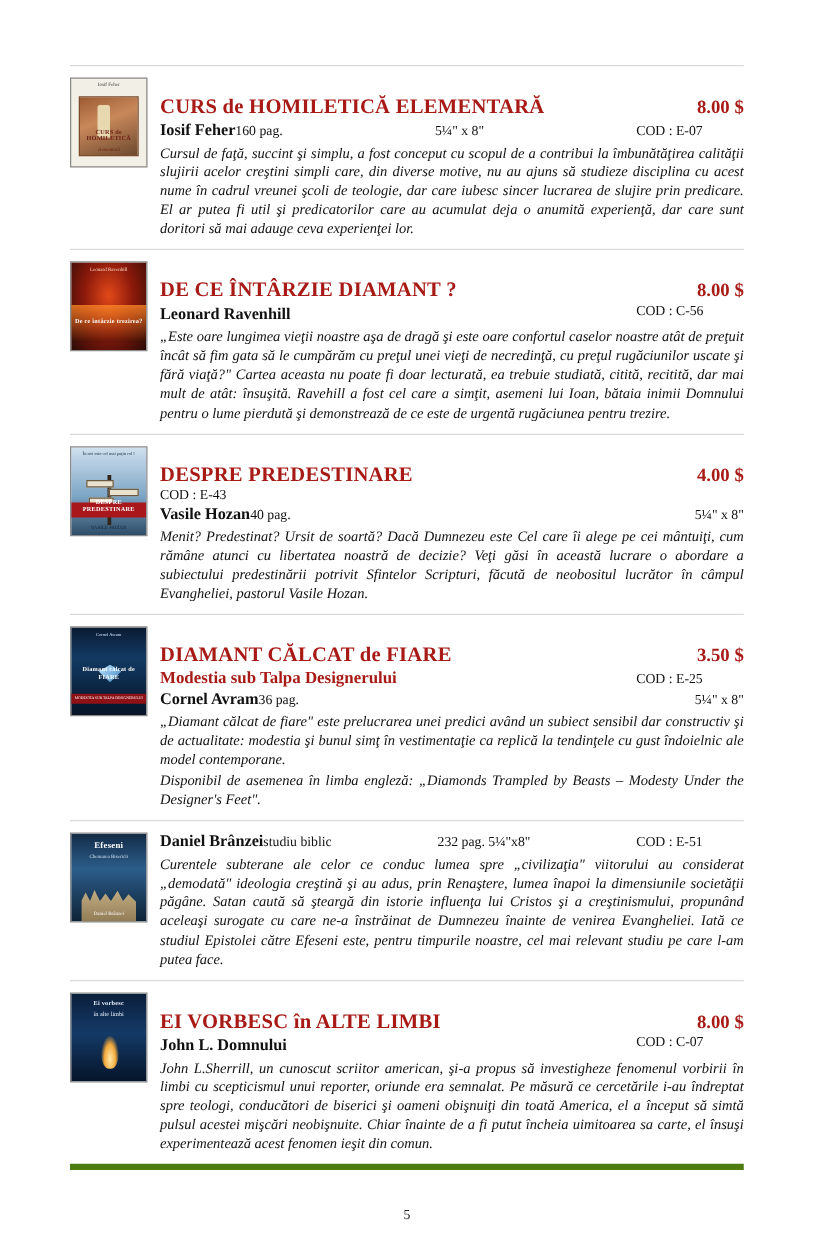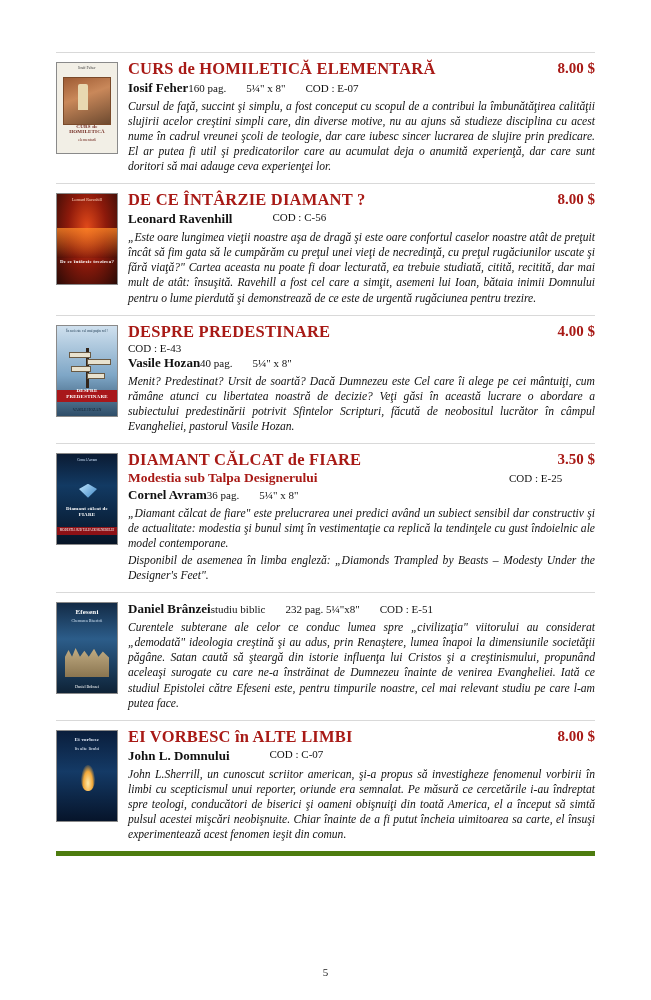--- a/index.html
+++ b/index.html
@@ -38,21 +38,21 @@
     border-bottom: 5px solid #4d7c0f;
   }
   .cover {
     width: 62px;
     min-width: 62px;
     margin-right: 10px;
     margin-top: 2px;
   }
   .cover-inner {
     width: 62px;
-    height: 92px;
+    height: 72px;
     border: 1px solid #8a8a8a;
     position: relative;
     overflow: hidden;
     box-sizing: border-box;
     font-size: 5px;
     line-height: 1.15;
     text-align: center;
     color: #ffffff;
   }
   .cover-title {
@@ -156,22 +156,23 @@
     background: radial-gradient(ellipse at 50% 70%, #ffe9a8 0%, #f2a93b 45%, rgba(242,169,59,0) 75%);
     border-radius: 50% 50% 45% 45%;
   }
 
   .details {
     flex: 1;
     min-width: 0;
   }
   .title-row {
     display: flex;
-    align-items: flex-start;
+    align-items: flex-end;
     justify-content: space-between;
+    margin-top: 16px;
   }
   .title {
     font-family: "Liberation Serif", serif;
     font-weight: bold;
     font-size: 16.5px;
     color: #a81a16;
     letter-spacing: 0.2px;
     line-height: 1.15;
   }
   .price {
@@ -204,22 +205,22 @@
     color: #111;
     white-space: nowrap;
   }
   .specs {
     font-size: 11px;
     color: #111;
     text-align: right;
     white-space: nowrap;
     flex: 1;
     display: flex;
-    justify-content: flex-start;
-    gap: 20px;
+    justify-content: space-between;
+    gap: 2px;
   }
   .specs .mid {
     flex: 0 0 auto;
   }
   .cod {
     min-width: 86px;
     text-align: left;
   }
   .desc {
     margin-top: 3px;

